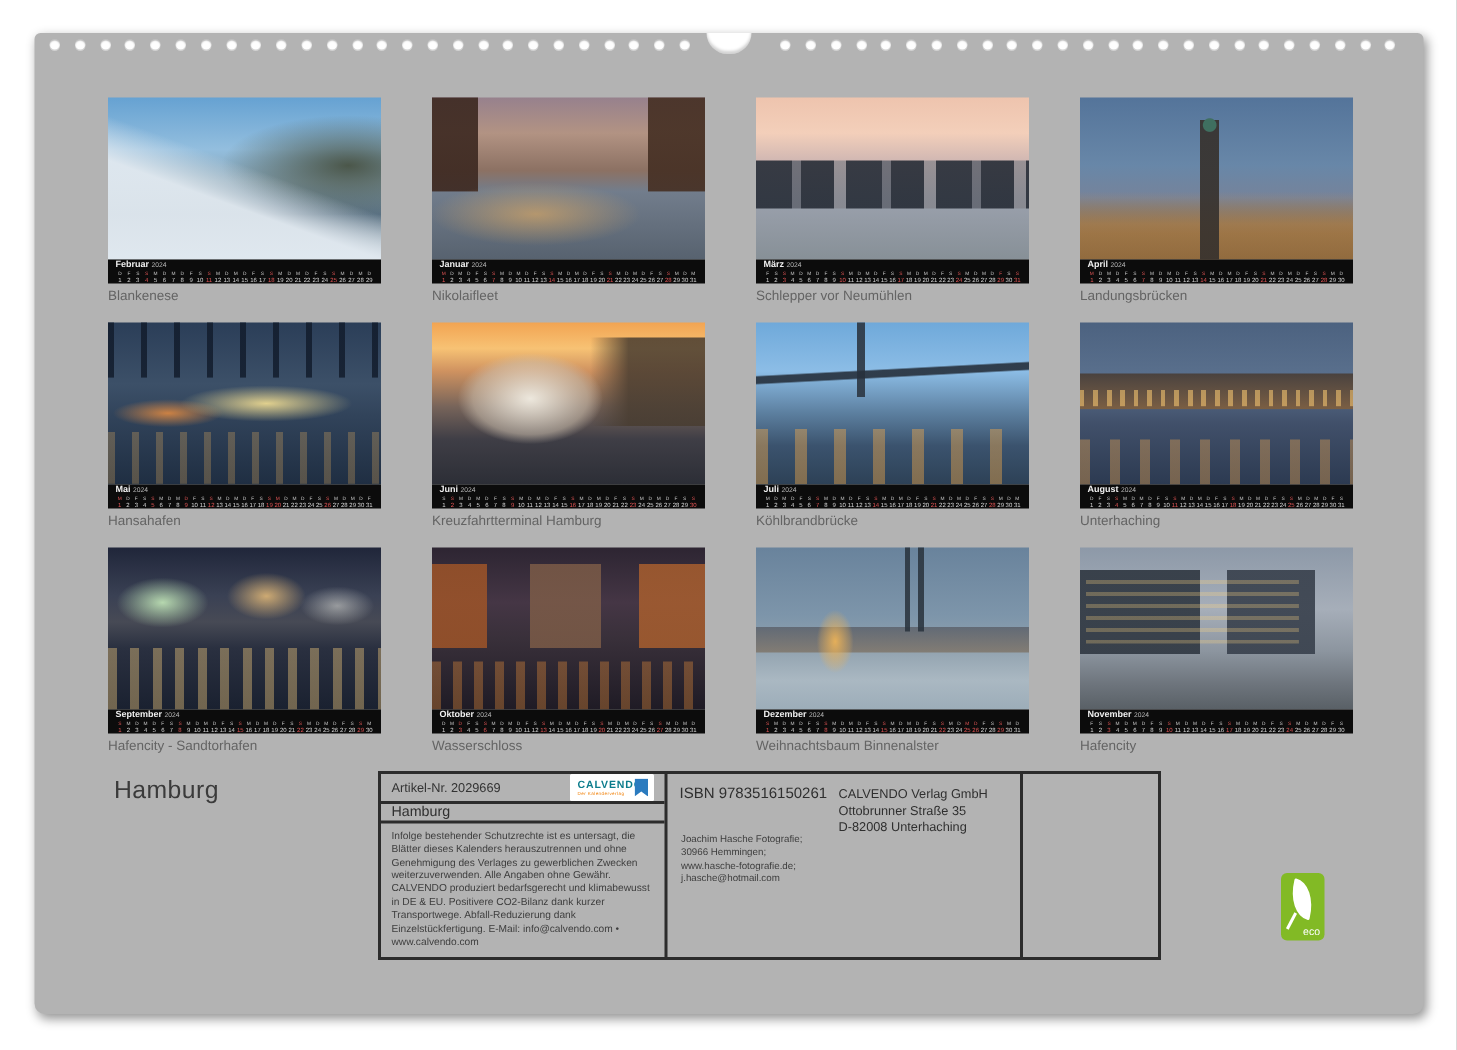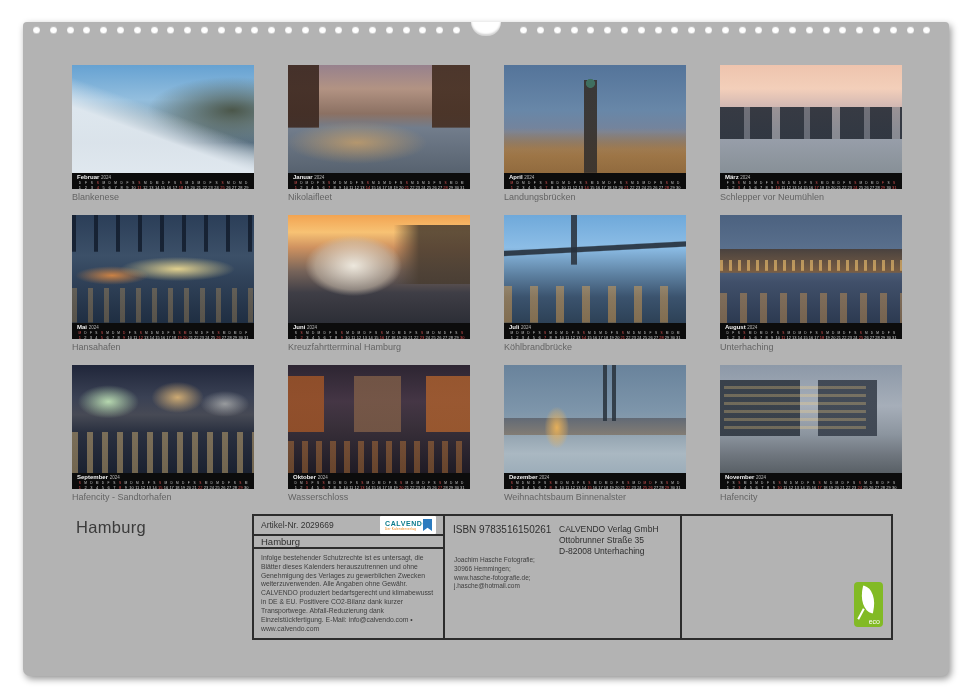--- a/index.html
+++ b/index.html
@@ -34,21 +34,21 @@
   .photo-mai{background:radial-gradient(ellipse 45% 16% at 58% 50%,rgba(255,232,150,.85),transparent 70%),radial-gradient(ellipse 28% 12% at 22% 56%,rgba(255,150,60,.75),transparent 72%),repeating-linear-gradient(90deg,rgba(18,28,44,.85) 0 4px,transparent 4px 22px) no-repeat 0 0/100% 34%,repeating-linear-gradient(90deg,rgba(255,190,95,.25) 0 5px,transparent 5px 16px) no-repeat 0 100%/100% 32%,linear-gradient(180deg,#2b3e58 0%,#3c5068 38%,#31435a 58%,#1f2e42 100%);}
   .photo-jun{background:radial-gradient(ellipse 36% 38% at 36% 47%,rgba(242,238,228,.95),rgba(205,192,175,.55) 58%,transparent 74%),linear-gradient(90deg,transparent 0 58%,rgba(72,60,48,.85) 72% 100%) no-repeat 0 20%/100% 55%,linear-gradient(180deg,#f2a452 0%,#f7c274 16%,#cf9260 30%,#77645a 52%,#3f3e46 72%,#2c2e36 100%);}
   .photo-jul{background:linear-gradient(177deg,transparent 30%,rgba(38,48,60,.9) 31% 34.5%,transparent 35.5%),linear-gradient(90deg,transparent 0 37%,rgba(44,54,66,.9) 37% 40%,transparent 40%) no-repeat 0 0/100% 46%,repeating-linear-gradient(90deg,rgba(255,175,70,.4) 0 8px,transparent 8px 26px) no-repeat 0 100%/100% 34%,linear-gradient(180deg,#6fa9da 0%,#8cbde6 30%,#5c7f9f 56%,#3b536e 76%,#2d4156 100%);}
   .photo-aug{background:repeating-linear-gradient(90deg,rgba(255,205,115,.55) 0 3px,transparent 3px 9px) no-repeat 0 46%/100% 10%,linear-gradient(180deg,rgba(72,62,56,.92),rgba(128,95,62,.9)) no-repeat 0 40%/100% 22%,repeating-linear-gradient(90deg,rgba(255,175,75,.35) 0 7px,transparent 7px 20px) no-repeat 0 100%/100% 28%,linear-gradient(180deg,#4c6280 0%,#5b718e 36%,#41506a 62%,#2c3a51 100%);}
   .photo-sep{background:radial-gradient(ellipse 24% 22% at 20% 34%,rgba(195,232,185,.9),transparent 70%),radial-gradient(ellipse 20% 20% at 58% 30%,rgba(255,205,125,.75),transparent 72%),radial-gradient(ellipse 18% 16% at 84% 36%,rgba(240,240,230,.5),transparent 75%),repeating-linear-gradient(90deg,rgba(255,212,130,.38) 0 6px,transparent 6px 15px) no-repeat 0 100%/100% 38%,linear-gradient(180deg,#20263a 0%,#3a4154 30%,#474a55 46%,#2a3040 62%,#1a2130 100%);}
   .photo-okt{background:linear-gradient(90deg,rgba(158,84,40,.85) 0 20%,transparent 20% 36%,rgba(128,94,72,.8) 36% 62%,transparent 62% 76%,rgba(168,94,46,.85) 76%) no-repeat 0 22%/100% 52%,repeating-linear-gradient(90deg,rgba(255,155,60,.32) 0 6px,transparent 6px 14px) no-repeat 0 100%/100% 30%,linear-gradient(180deg,#2d2532 0%,#453645 34%,#39303a 56%,#1f1b25 100%);}
   .photo-nov{background:repeating-linear-gradient(0deg,rgba(255,214,130,.28) 0 3px,transparent 3px 8px) no-repeat 10% 30%/78% 42%,linear-gradient(90deg,rgba(52,60,70,.95) 0 44%,transparent 44% 54%,rgba(58,66,78,.92) 54% 86%,transparent 86%) no-repeat 0 28%/100% 52%,linear-gradient(180deg,#8d99a8 0%,#a6aeb9 38%,#8c959f 64%,#6e757d 84%,#596066 100%);}
   .photo-dez{background:radial-gradient(ellipse 9% 26% at 29% 58%,rgba(235,178,88,.95),rgba(235,178,88,.25) 60%,transparent 75%),linear-gradient(90deg,transparent 0 54.5%,rgba(42,52,62,.88) 54.5% 56.5%,transparent 56.5% 59.5%,rgba(42,52,62,.88) 59.5% 61.5%,transparent 61.5%) no-repeat 0 0/100% 52%,linear-gradient(180deg,rgba(92,98,108,.85),rgba(128,118,106,.85)) no-repeat 0 58%/100% 16%,linear-gradient(180deg,#69839c 0%,#7d95aa 42%,#90a1ae 62%,#aab8c2 82%,#9cadb9 100%);}
   
   .page-title{position:absolute;left:53px;top:496px;font-size:16.5px;color:#3b3b3b;font-weight:500;letter-spacing:.3px;}
-  .infobox{position:absolute;left:229px;top:492px;width:641px;height:126px;box-sizing:border-box;
+  .infobox{position:absolute;left:229px;top:492px;width:522px;height:126px;box-sizing:border-box;
            border:2px solid #2c2c2c;display:flex;}
   .col1{width:191px;box-sizing:border-box;border-right:2px solid #2c2c2c;display:flex;flex-direction:column;}
   .row-art{height:24px;box-sizing:border-box;border-bottom:2px solid #2c2c2c;display:flex;align-items:center;justify-content:space-between;padding:0 7px;}
   .artikel{font-size:8.5px;color:#333;}
   .cal-logo{width:56px;height:18px;background:#fff;border-radius:1px;position:relative;display:flex;flex-direction:column;justify-content:center;padding-left:5px;box-sizing:border-box;}
   .cal-logo .lg-text{font-size:7px;font-weight:bold;color:#0c7c8c;letter-spacing:.6px;line-height:7px;}
   .cal-logo .lg-tag{font-size:3px;color:#f07d00;line-height:4px;letter-spacing:.3px;}
   .lg-icon{position:absolute;right:4px;top:3px;width:9px;height:12px;background:#2b7bbf;
            clip-path:polygon(0 0,100% 0,100% 100%,50% 72%,0 100%);}
   .row-name{height:28px;box-sizing:border-box;border-bottom:2px solid #2c2c2c;display:flex;align-items:center;padding:0 7px;font-size:9.5px;color:#2f2f2f;}
@@ -381,20 +381,154 @@
             <span class="dc">
               <span class="dl">M</span>
               <span class="dn">31</span>
             </span>
           </div>
     </div>
     <div class="caption">Nikolaifleet</div>
   </div>
 
   <div class="cell">
+    <div class="photo photo-mar"></div>
+    <div class="strip">
+      <div class="strip-month"><span class="m">März</span> <span class="y">2024</span></div>
+      <div class="strip-days">
+            <span class="dc">
+              <span class="dl">F</span>
+              <span class="dn">1</span>
+            </span>
+            <span class="dc">
+              <span class="dl">S</span>
+              <span class="dn">2</span>
+            </span>
+            <span class="dc red">
+              <span class="dl">S</span>
+              <span class="dn">3</span>
+            </span>
+            <span class="dc">
+              <span class="dl">M</span>
+              <span class="dn">4</span>
+            </span>
+            <span class="dc">
+              <span class="dl">D</span>
+              <span class="dn">5</span>
+            </span>
+            <span class="dc">
+              <span class="dl">M</span>
+              <span class="dn">6</span>
+            </span>
+            <span class="dc">
+              <span class="dl">D</span>
+              <span class="dn">7</span>
+            </span>
+            <span class="dc">
+              <span class="dl">F</span>
+              <span class="dn">8</span>
+            </span>
+            <span class="dc">
+              <span class="dl">S</span>
+              <span class="dn">9</span>
+            </span>
+            <span class="dc red">
+              <span class="dl">S</span>
+              <span class="dn">10</span>
+            </span>
+            <span class="dc">
+              <span class="dl">M</span>
+              <span class="dn">11</span>
+            </span>
+            <span class="dc">
+              <span class="dl">D</span>
+              <span class="dn">12</span>
+            </span>
+            <span class="dc">
+              <span class="dl">M</span>
+              <span class="dn">13</span>
+            </span>
+            <span class="dc">
+              <span class="dl">D</span>
+              <span class="dn">14</span>
+            </span>
+            <span class="dc">
+              <span class="dl">F</span>
+              <span class="dn">15</span>
+            </span>
+            <span class="dc">
+              <span class="dl">S</span>
+              <span class="dn">16</span>
+            </span>
+            <span class="dc red">
+              <span class="dl">S</span>
+              <span class="dn">17</span>
+            </span>
+            <span class="dc">
+              <span class="dl">M</span>
+              <span class="dn">18</span>
+            </span>
+            <span class="dc">
+              <span class="dl">D</span>
+              <span class="dn">19</span>
+            </span>
+            <span class="dc">
+              <span class="dl">M</span>
+              <span class="dn">20</span>
+            </span>
+            <span class="dc">
+              <span class="dl">D</span>
+              <span class="dn">21</span>
+            </span>
+            <span class="dc">
+              <span class="dl">F</span>
+              <span class="dn">22</span>
+            </span>
+            <span class="dc">
+              <span class="dl">S</span>
+              <span class="dn">23</span>
+            </span>
+            <span class="dc red">
+              <span class="dl">S</span>
+              <span class="dn">24</span>
+            </span>
+            <span class="dc">
+              <span class="dl">M</span>
+              <span class="dn">25</span>
+            </span>
+            <span class="dc">
+              <span class="dl">D</span>
+              <span class="dn">26</span>
+            </span>
+            <span class="dc">
+              <span class="dl">M</span>
+              <span class="dn">27</span>
+            </span>
+            <span class="dc">
+              <span class="dl">D</span>
+              <span class="dn">28</span>
+            </span>
+            <span class="dc red">
+              <span class="dl">F</span>
+              <span class="dn">29</span>
+            </span>
+            <span class="dc">
+              <span class="dl">S</span>
+              <span class="dn">30</span>
+            </span>
+            <span class="dc red">
+              <span class="dl">S</span>
+              <span class="dn">31</span>
+            </span>
+          </div>
+    </div>
+    <div class="caption">Schlepper vor Neumühlen</div>
+  </div>
+
+  <div class="cell">
     <div class="photo photo-apr"></div>
     <div class="strip">
       <div class="strip-month"><span class="m">April</span> <span class="y">2024</span></div>
       <div class="strip-days">
             <span class="dc red">
               <span class="dl">M</span>
               <span class="dn">1</span>
             </span>
             <span class="dc">
               <span class="dl">D</span>
@@ -508,154 +642,20 @@
               <span class="dl">M</span>
               <span class="dn">29</span>
             </span>
             <span class="dc">
               <span class="dl">D</span>
               <span class="dn">30</span>
             </span>
           </div>
     </div>
     <div class="caption">Landungsbrücken</div>
-  </div>
-
-  <div class="cell">
-    <div class="photo photo-mar"></div>
-    <div class="strip">
-      <div class="strip-month"><span class="m">März</span> <span class="y">2024</span></div>
-      <div class="strip-days">
-            <span class="dc">
-              <span class="dl">F</span>
-              <span class="dn">1</span>
-            </span>
-            <span class="dc">
-              <span class="dl">S</span>
-              <span class="dn">2</span>
-            </span>
-            <span class="dc red">
-              <span class="dl">S</span>
-              <span class="dn">3</span>
-            </span>
-            <span class="dc">
-              <span class="dl">M</span>
-              <span class="dn">4</span>
-            </span>
-            <span class="dc">
-              <span class="dl">D</span>
-              <span class="dn">5</span>
-            </span>
-            <span class="dc">
-              <span class="dl">M</span>
-              <span class="dn">6</span>
-            </span>
-            <span class="dc">
-              <span class="dl">D</span>
-              <span class="dn">7</span>
-            </span>
-            <span class="dc">
-              <span class="dl">F</span>
-              <span class="dn">8</span>
-            </span>
-            <span class="dc">
-              <span class="dl">S</span>
-              <span class="dn">9</span>
-            </span>
-            <span class="dc red">
-              <span class="dl">S</span>
-              <span class="dn">10</span>
-            </span>
-            <span class="dc">
-              <span class="dl">M</span>
-              <span class="dn">11</span>
-            </span>
-            <span class="dc">
-              <span class="dl">D</span>
-              <span class="dn">12</span>
-            </span>
-            <span class="dc">
-              <span class="dl">M</span>
-              <span class="dn">13</span>
-            </span>
-            <span class="dc">
-              <span class="dl">D</span>
-              <span class="dn">14</span>
-            </span>
-            <span class="dc">
-              <span class="dl">F</span>
-              <span class="dn">15</span>
-            </span>
-            <span class="dc">
-              <span class="dl">S</span>
-              <span class="dn">16</span>
-            </span>
-            <span class="dc red">
-              <span class="dl">S</span>
-              <span class="dn">17</span>
-            </span>
-            <span class="dc">
-              <span class="dl">M</span>
-              <span class="dn">18</span>
-            </span>
-            <span class="dc">
-              <span class="dl">D</span>
-              <span class="dn">19</span>
-            </span>
-            <span class="dc">
-              <span class="dl">M</span>
-              <span class="dn">20</span>
-            </span>
-            <span class="dc">
-              <span class="dl">D</span>
-              <span class="dn">21</span>
-            </span>
-            <span class="dc">
-              <span class="dl">F</span>
-              <span class="dn">22</span>
-            </span>
-            <span class="dc">
-              <span class="dl">S</span>
-              <span class="dn">23</span>
-            </span>
-            <span class="dc red">
-              <span class="dl">S</span>
-              <span class="dn">24</span>
-            </span>
-            <span class="dc">
-              <span class="dl">M</span>
-              <span class="dn">25</span>
-            </span>
-            <span class="dc">
-              <span class="dl">D</span>
-              <span class="dn">26</span>
-            </span>
-            <span class="dc">
-              <span class="dl">M</span>
-              <span class="dn">27</span>
-            </span>
-            <span class="dc">
-              <span class="dl">D</span>
-              <span class="dn">28</span>
-            </span>
-            <span class="dc red">
-              <span class="dl">F</span>
-              <span class="dn">29</span>
-            </span>
-            <span class="dc">
-              <span class="dl">S</span>
-              <span class="dn">30</span>
-            </span>
-            <span class="dc red">
-              <span class="dl">S</span>
-              <span class="dn">31</span>
-            </span>
-          </div>
-    </div>
-    <div class="caption">Schlepper vor Neumühlen</div>
   </div>
 
   <div class="cell">
     <div class="photo photo-mai"></div>
     <div class="strip">
       <div class="strip-month"><span class="m">Mai</span> <span class="y">2024</span></div>
       <div class="strip-days">
             <span class="dc red">
               <span class="dl">M</span>
               <span class="dn">1</span>

